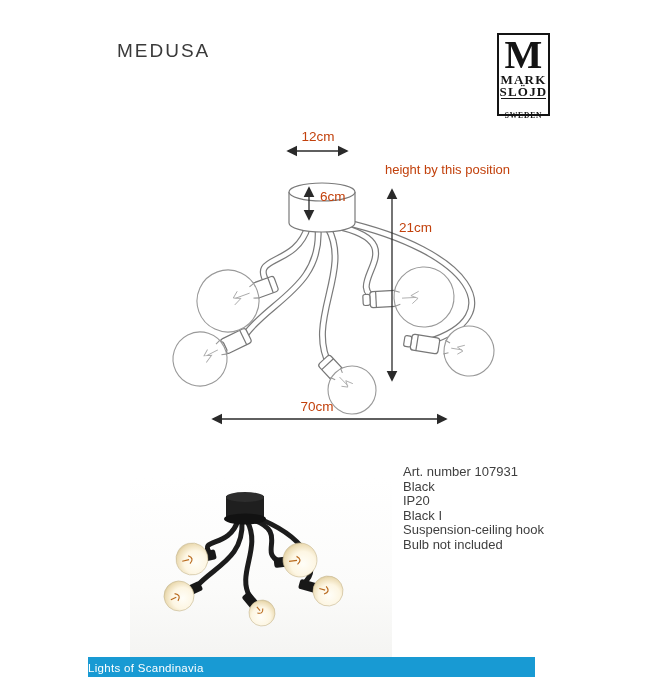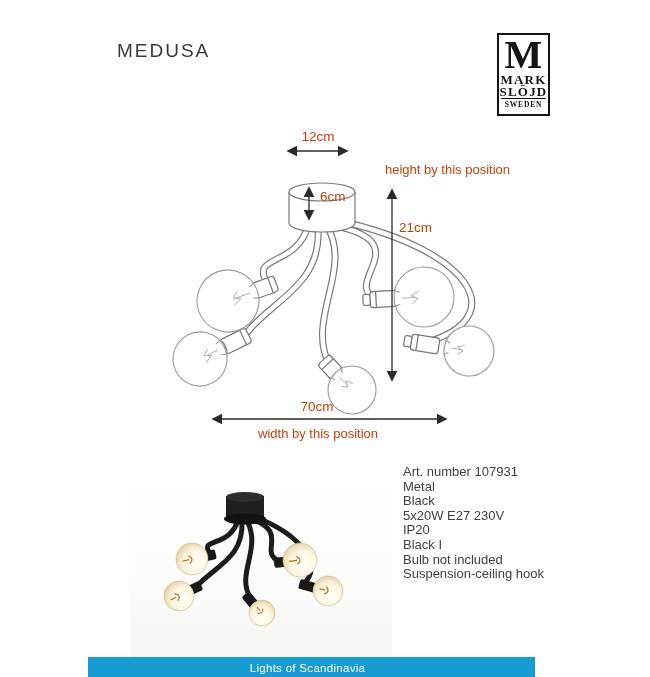--- a/index.html
+++ b/index.html
@@ -20,21 +20,21 @@
     border:2px solid #141414; background:#ffffff; text-align:center;
     font-family:"Liberation Serif", serif; color:#141414;
     padding-top:1px;
   }
   .logo .m {
     font-size:40px; font-weight:700; line-height:38px; display:block;
   }
   .logo .row { display:block; font-weight:700; font-size:13px; line-height:11.5px; letter-spacing:1.2px; }
   .logo .sweden {
     display:block; font-weight:700; font-size:7.5px; line-height:9px;
-    letter-spacing:0.8px; border-top:1.5px solid #141414; margin:1px 2px 0 2px; padding-top:1px;
+    letter-spacing:0.8px; border-top:1.5px solid #141414; margin:1px 2px 0 2px; padding-top:12px;
   }
 
   
   .dim-label { position:absolute; font-size:13.5px; color:#c2410c; white-space:nowrap; }
   .centered { transform:translateX(-50%); }
 
   svg.tech { position:absolute; left:0; top:100px; }
   svg.photo { position:absolute; left:130px; top:462px; }
   .photo-bg {
     position:absolute; left:130px; top:462px; width:262px; height:182px;
@@ -43,21 +43,21 @@
 
   
   .specs {
     position:absolute; left:403px; top:449px;
     font-size:13px; line-height:14.6px; color:#3f3f3f;
   }
 
   
   .footer-bar {
     position:absolute; left:88px; top:641px; width:447px; height:21px;
-    background:#189ad3; display:flex; align-items:center; justify-content:center;
+    background:#189ad3; display:flex; align-items:center; justify-content:flex-start;
     padding-right:8px;
   }
   .footer-bar span {
     color:#ffffff; font-size:11.5px; letter-spacing:0.3px;
     font-family:"Liberation Sans", sans-serif;
   }
 </style>
 </head>
 <body>
 
@@ -163,21 +163,20 @@
       <line x1="392" y1="174" x2="392" y2="364" marker-start="url(#arr)" marker-end="url(#arr)"></line>
       <line x1="213" y1="403" x2="446" y2="403" marker-start="url(#arr)" marker-end="url(#arr)"></line>
     </g>
   </svg>
 
   <span class="dim-label centered" style="left:318px; top:113px;">12cm</span>
   <span class="dim-label" style="left:320px; top:173px;">6cm</span>
   <span class="dim-label" style="left:385px; top:146px; font-size:13px;">height by this position</span>
   <span class="dim-label" style="left:399px; top:204px;">21cm</span>
   <span class="dim-label centered" style="left:317px; top:383px;">70cm</span>
-  <span class="dim-label centered" style="left:318px; top:410px; font-size:13px;">width by this position</span>
 
   <div class="photo-bg"></div>
   <svg class="photo" width="262" height="182" viewBox="0 0 262 182">
     <defs>
       <radialGradient id="bulbGlow" cx="42%" cy="38%" r="65%">
         <stop offset="0%" stop-color="#fffef8"></stop>
         <stop offset="55%" stop-color="#fdf6e3"></stop>
         <stop offset="88%" stop-color="#ecdcb4"></stop>
         <stop offset="100%" stop-color="#d9c89b"></stop>
       </radialGradient>
@@ -239,26 +238,24 @@
       </g>
       <g transform="translate(198,113) rotate(196)">
         <circle cx="0" cy="0" r="15" fill="url(#bulbGlow)"></circle>
         <path d="M 9 0 L 3 0 M 3 -4 q -6 4 0 8" fill="none" stroke="#b96a1e" stroke-width="1.2"></path>
       </g>
     </g>
   </svg>
 
   <div class="specs">
     <div>Art. number 107931</div>
-    <div>Metal</div>
     <div>Black</div>
-    <div>5x20W E27 230V</div>
     <div>IP20</div>
     <div>Black I</div>
+    <div>Suspension-ceiling hook</div>
     <div>Bulb not included</div>
-    <div>Suspension-ceiling hook</div>
   </div>
 
   <div class="footer-bar">
     <span>Lights of Scandinavia</span>
   </div>
 
 </div>
 
 </body></html>

